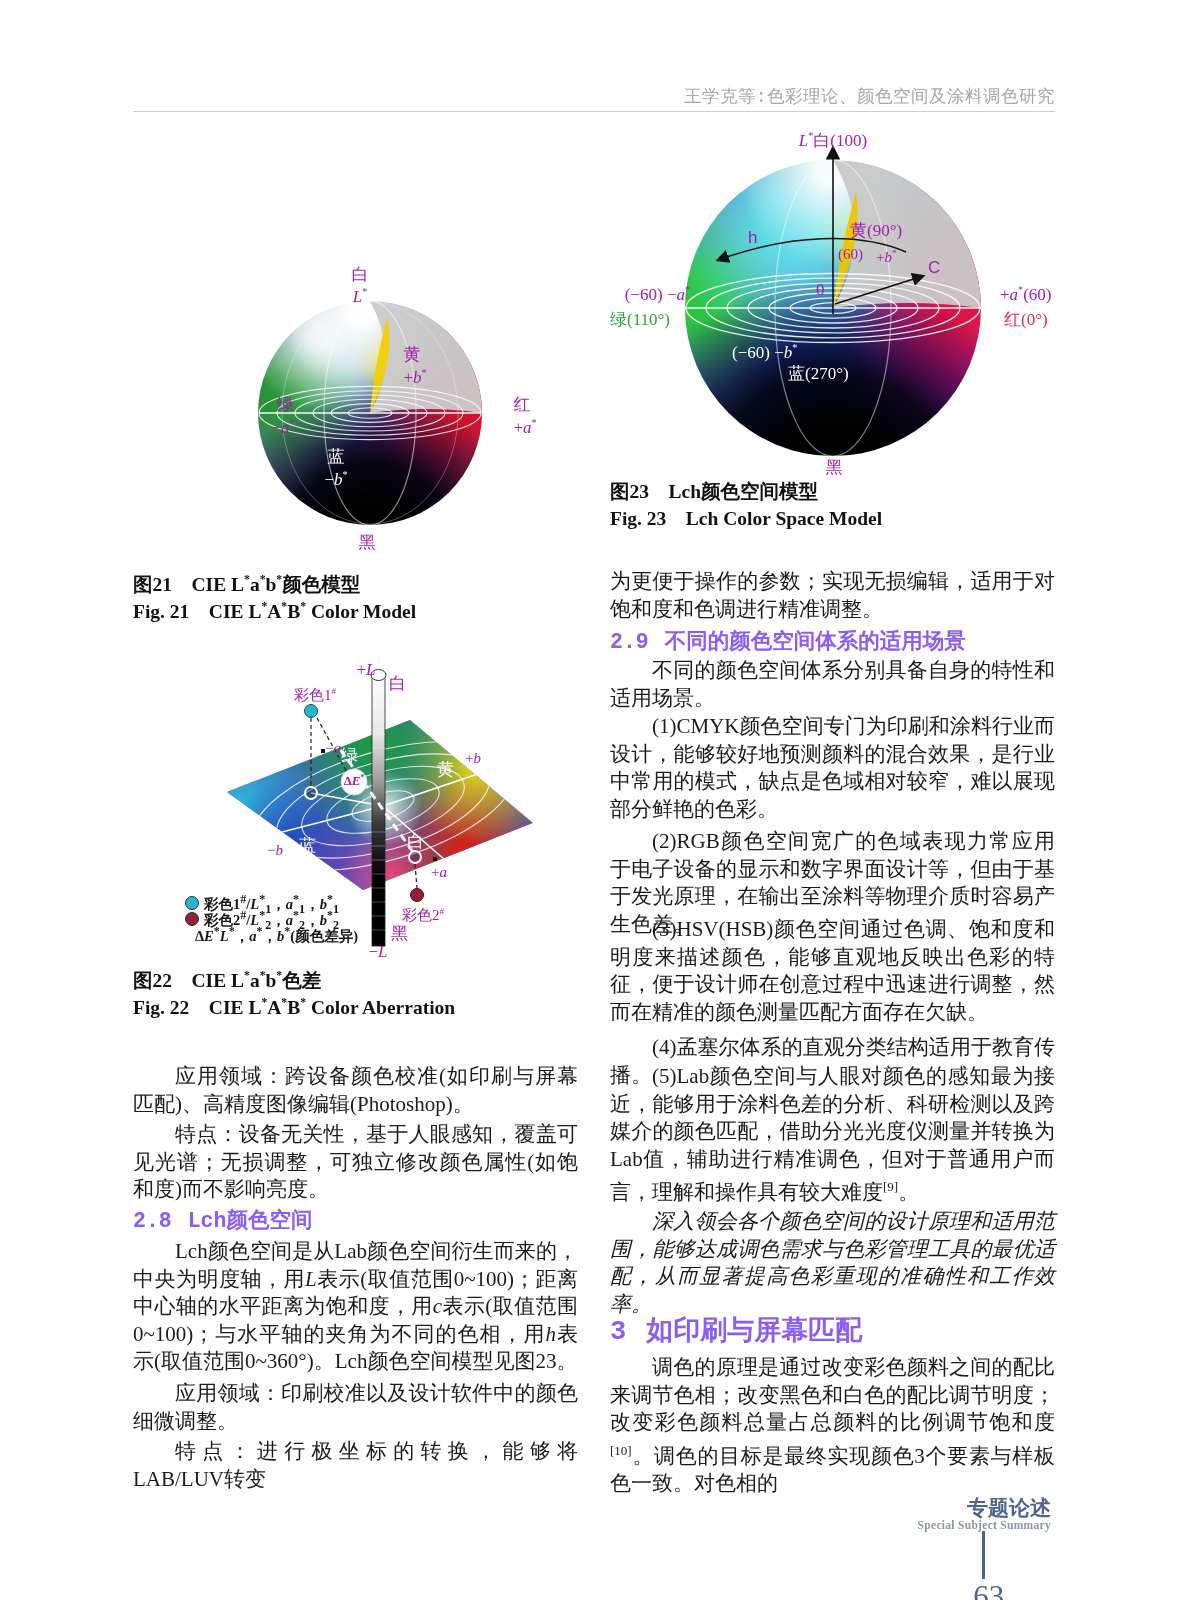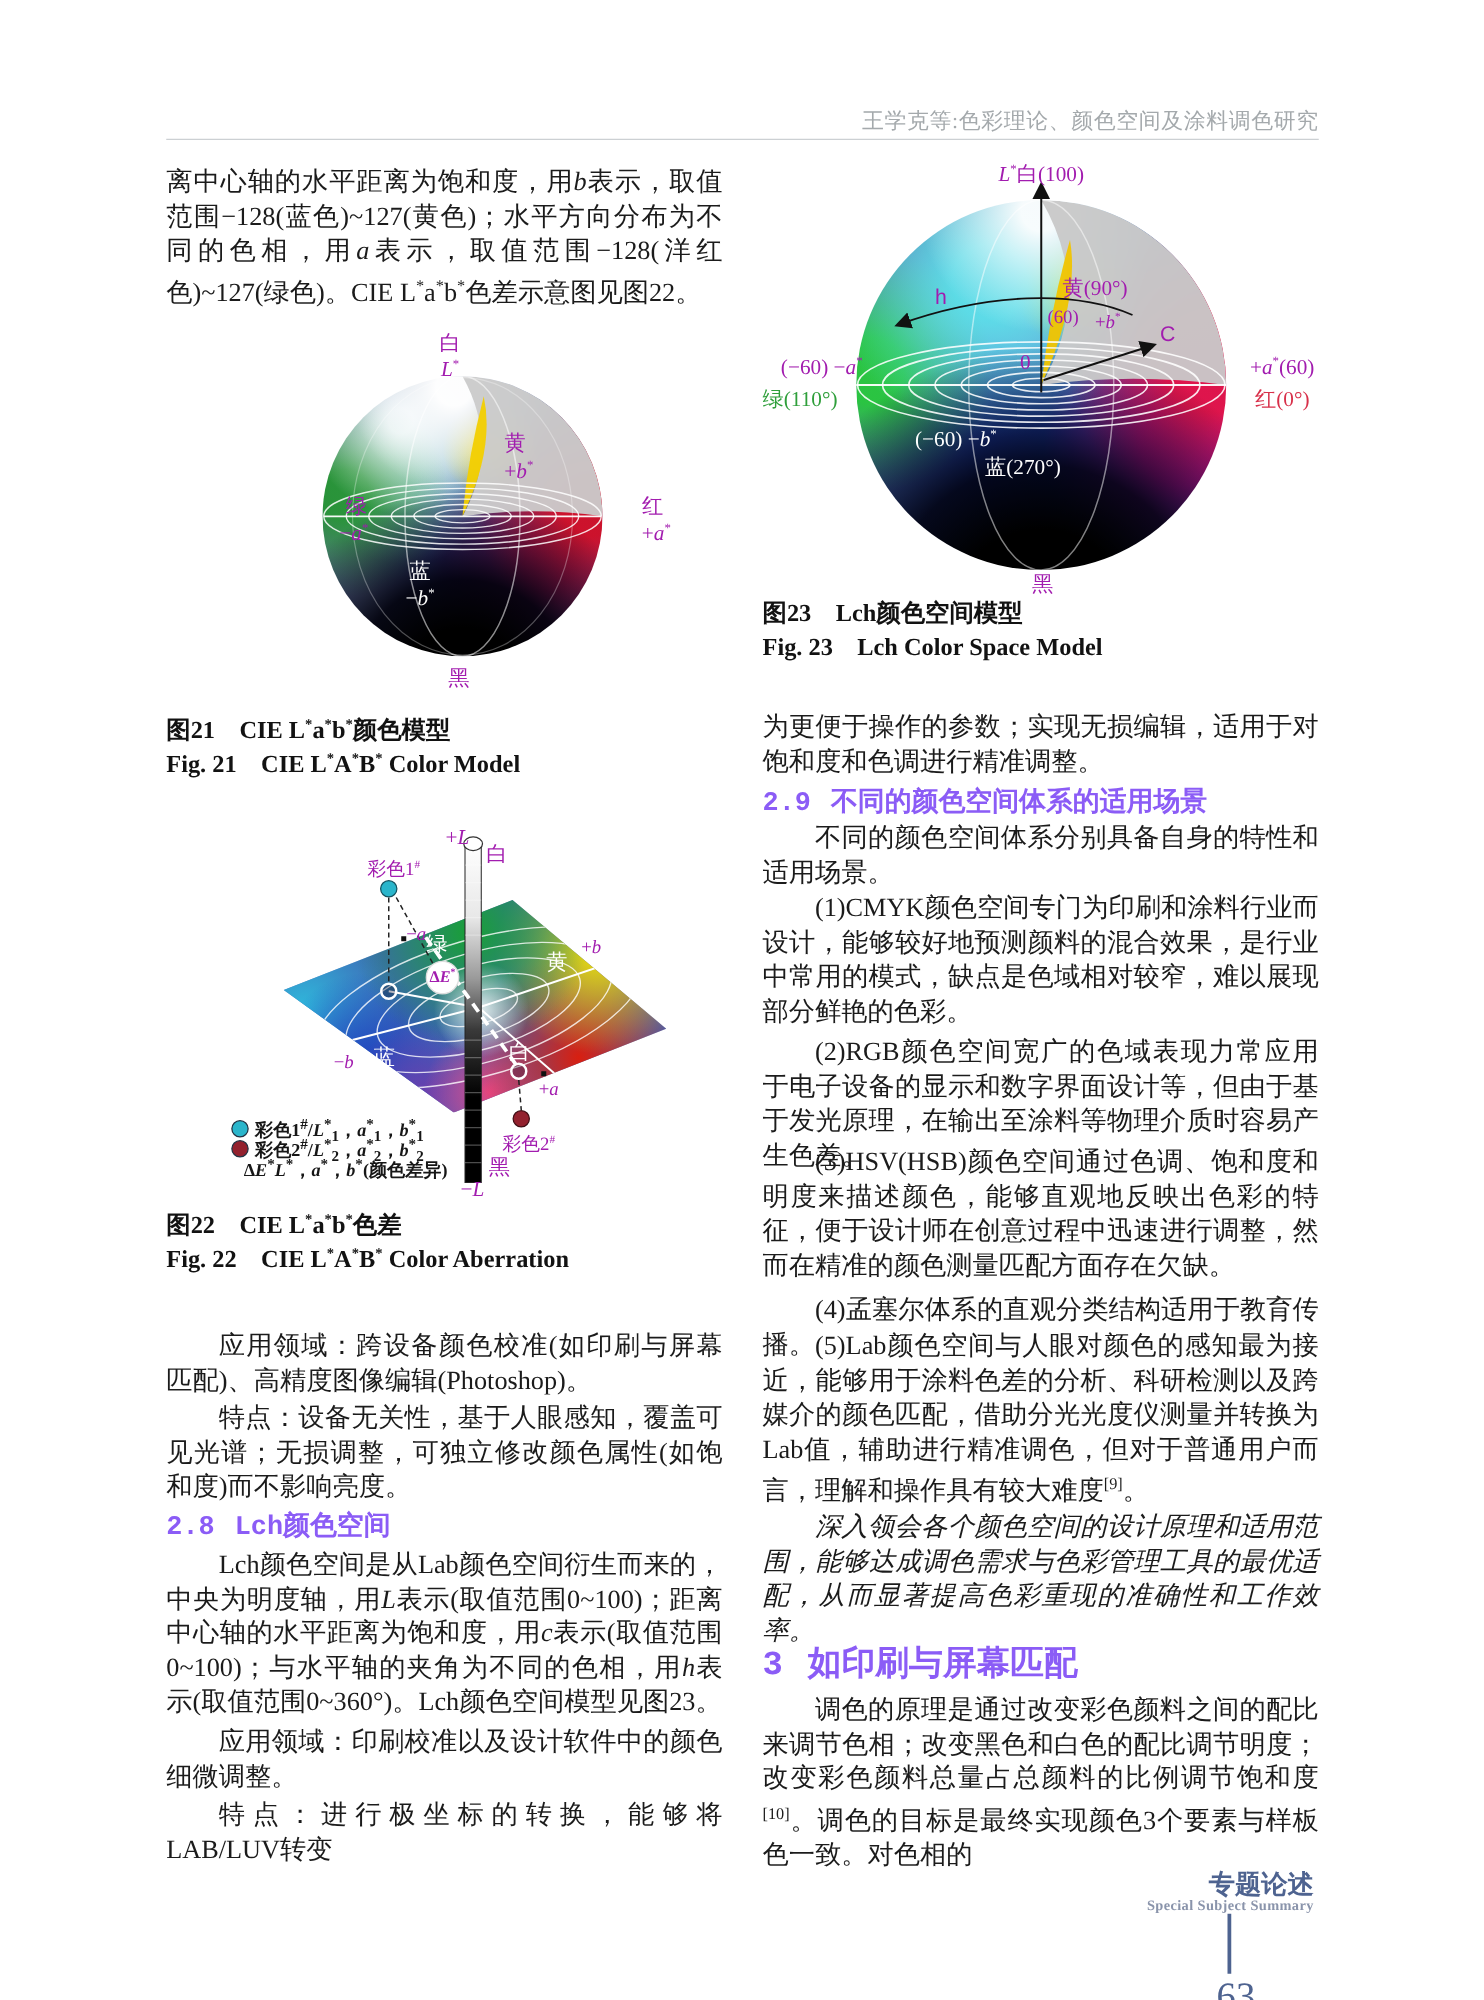--- a/index.html
+++ b/index.html
@@ -1,20 +1,20 @@
 <!DOCTYPE html>
 <html><head>
 <meta charset="utf-8">
 <style>
   html,body{margin:0;padding:0;background:#ffffff;}
   .page{position:relative;width:1187px;height:1600px;background:#ffffff;overflow:hidden;
         font-family:"Liberation Serif","DejaVu Serif",serif;color:#1b1b1b;}
   
   .running-head{position:absolute;top:84px;left:133px;width:922px;text-align:right;
-    font-family:Liberation Serif, serif;font-size:17.5px;color:#a4a9ac;letter-spacing:.5px;}
+    font-family:Liberation Mono, monospace;font-size:17.5px;color:#a4a9ac;letter-spacing:.5px;}
   .head-rule{position:absolute;top:111px;left:133px;width:922px;height:1px;background:#ccd0d3;}
   
   .col{position:absolute;top:0;width:445px;height:1600px;}
   .col.left{left:133px;}
   .col.right{left:610px;}
   p.body{position:absolute;margin:0;width:445px;font-size:21px;line-height:27.6px;text-align:justify;}
   p.body.indent{text-indent:2em;}
   p.body sup{font-size:.62em;}
   .sec-head{position:absolute;font-family:Liberation Mono, monospace;font-weight:bold;
     color:#8b5cf6;font-size:21.5px;white-space:nowrap;}
@@ -67,21 +67,20 @@
 </head>
 <body>
 
 <div class="page">
 
   <div class="running-head">王学克等:色彩理论、颜色空间及涂料调色研究</div>
   <div class="head-rule"></div>
 
   <div class="col left">
 
-    <p class="body" style="top:132px;">离中心轴的水平距离为饱和度，用<i>b</i>表示，取值范围−128(蓝色)~127(黄色)；水平方向分布为不同的色相，用<i>a</i>表示，取值范围−128(洋红色)~127(绿色)。CIE L<sup>*</sup>a<sup>*</sup>b<sup>*</sup>色差示意图见图22。</p>
 
     <div class="fig" style="top:255px;height:310px;">
       <div class="sphere s21"></div>
       <svg width="445" height="310" viewBox="0 0 445 310">
         <defs>
             <clipPath id="c21">
               <circle cx="237" cy="158" r="112"></circle>
             </clipPath>
           </defs>
         <g clip-path="url(#c21)">

